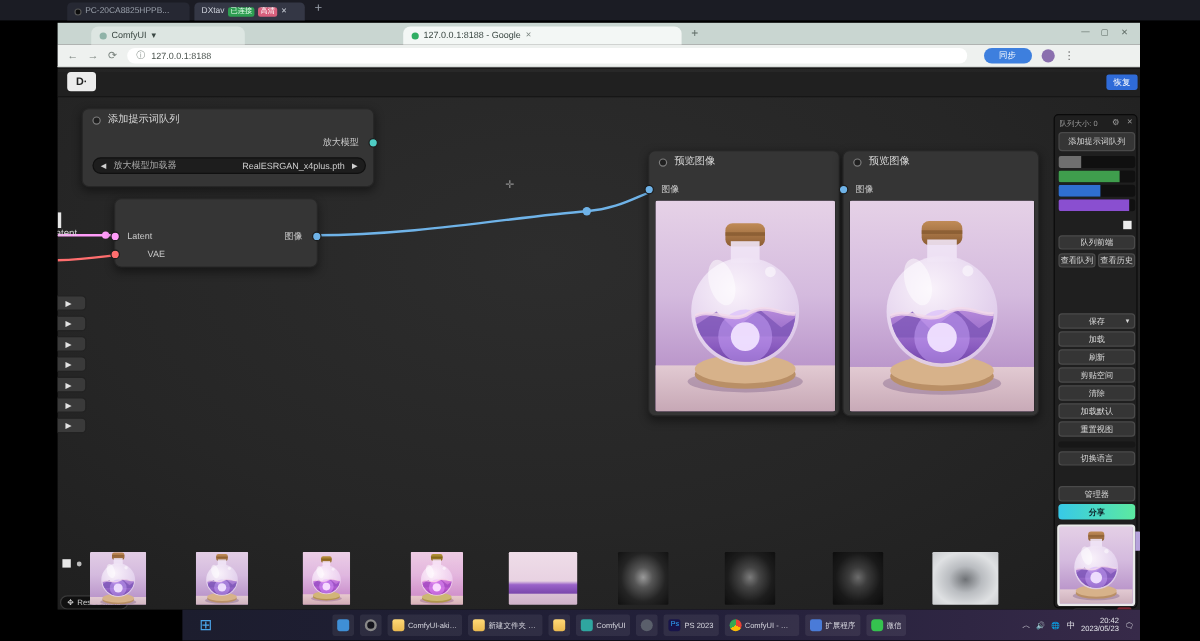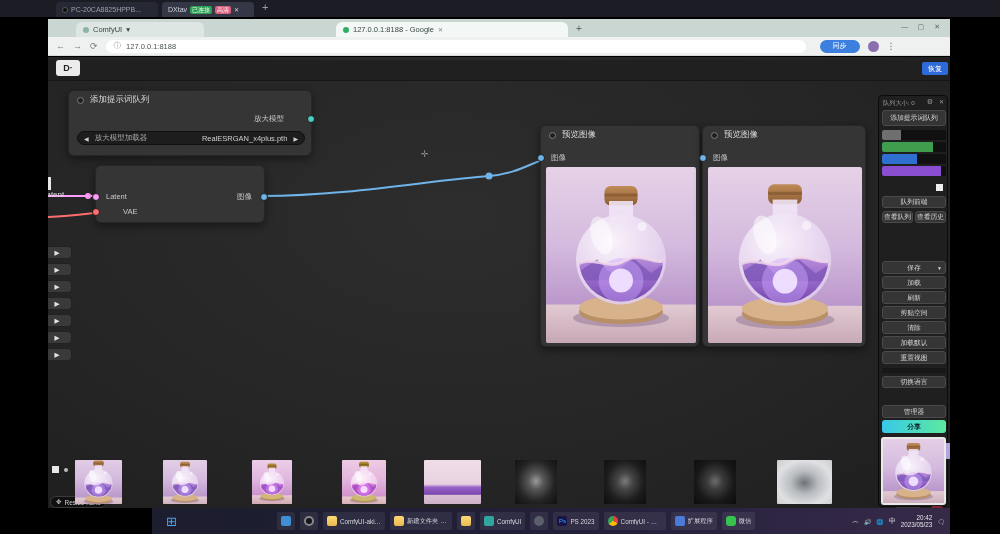--- a/index.html
+++ b/index.html
@@ -184,21 +184,21 @@
     </svg>
 
     <div class="abs" style="left:-6px;top:133px;color:#dcdcdc;font-size:8px">Latent</div>
     <div class="abs" style="left:0;top:120px;width:3px;height:13px;background:#e6e6e6"></div>
 
     <div class="abs node" style="left:20px;top:33px;width:244px;height:66px">
       <div class="nhead">
           <span class="ndot"></span>
         <span>添加提示词队列</span>
         </div>
-      <div class="slbl" style="right:27px;top:23px">放大模型</div>
+      <div class="slbl" style="right:12px;top:23px">放大模型</div>
       <div class="slot" style="right:-4px;top:24px;background:#4ecdc4"></div>
       <div class="widget" style="left:8px;top:40px;width:228px;height:14px">
         <span style="font-size:6px">◀</span>
         <span style="color:#a8a8a8">放大模型加载器</span>
         <span style="margin-left:auto">RealESRGAN_x4plus.pth</span>
         <span style="font-size:6px">▶</span>
       </div>
     </div>
 
     <div class="abs node" style="left:47px;top:108px;width:170px;height:58px">

